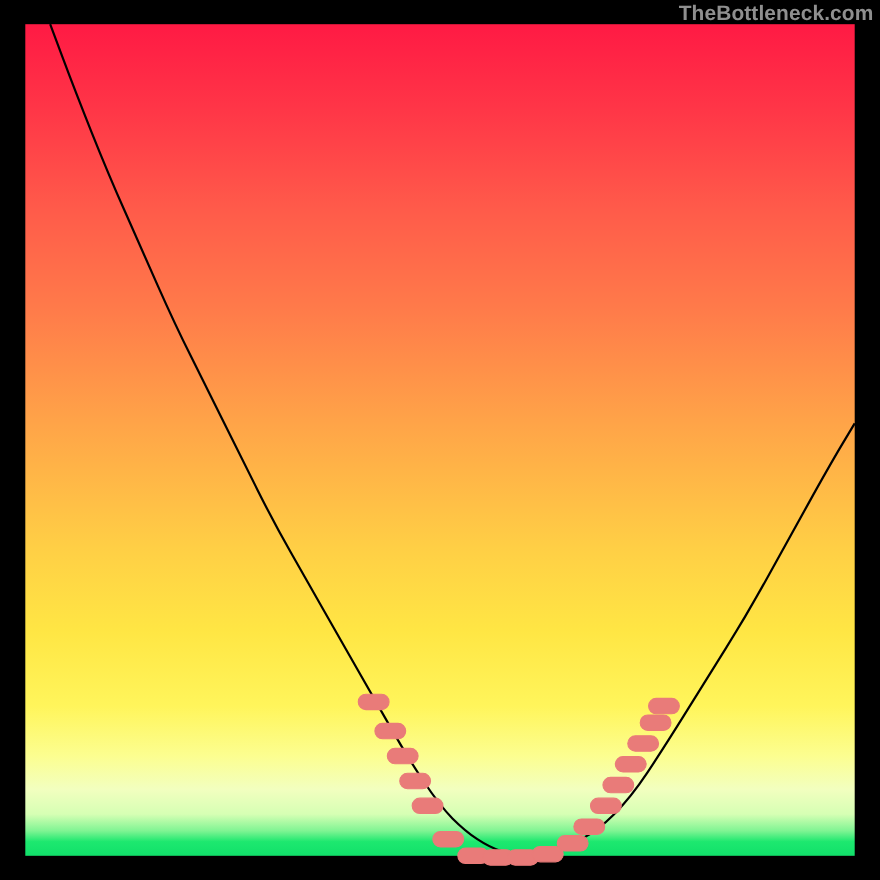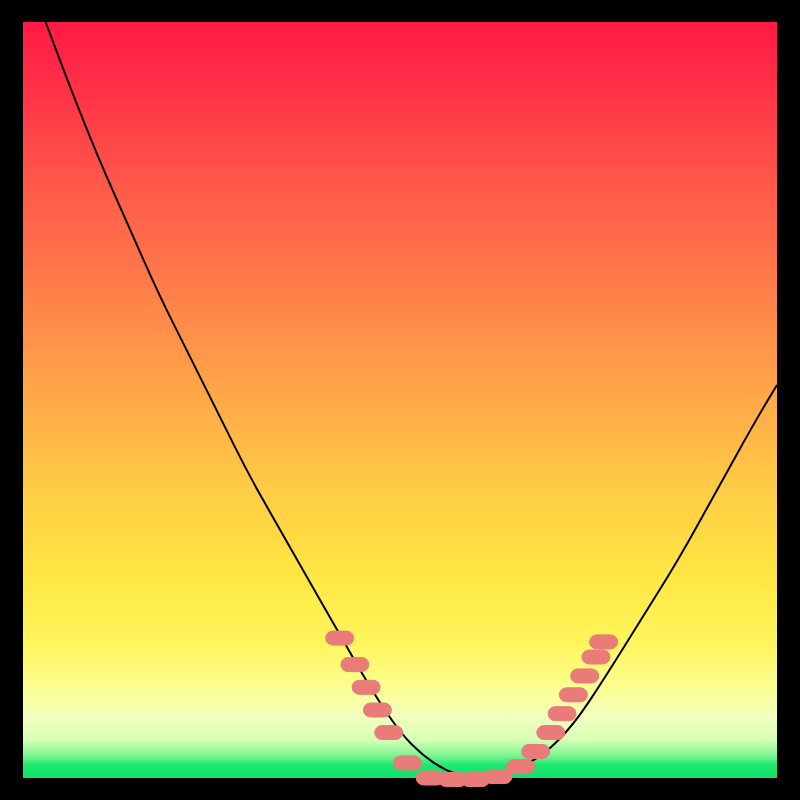--- a/index.html
+++ b/index.html
@@ -85,13 +85,14 @@
         <rect x="498.7" y="722.5" width="28" height="14" rx="7" ry="7" fill="#e97b79" stroke="#e97b79"></rect>
         <rect x="513.8" y="703.6" width="28" height="14" rx="7" ry="7" fill="#e97b79" stroke="#e97b79"></rect>
         <rect x="525.1" y="684.7" width="28" height="14" rx="7" ry="7" fill="#e97b79" stroke="#e97b79"></rect>
         <rect x="536.4" y="665.8" width="28" height="14" rx="7" ry="7" fill="#e97b79" stroke="#e97b79"></rect>
         <rect x="547.7" y="646.9" width="28" height="14" rx="7" ry="7" fill="#e97b79" stroke="#e97b79"></rect>
         <rect x="559.0" y="628.0" width="28" height="14" rx="7" ry="7" fill="#e97b79" stroke="#e97b79"></rect>
         <rect x="566.6" y="612.9" width="28" height="14" rx="7" ry="7" fill="#e97b79" stroke="#e97b79"></rect>
       </g>
   </svg>
 
+  <div class="watermark">TheBottleneck.com</div>
 </div>
 
 </body></html>

